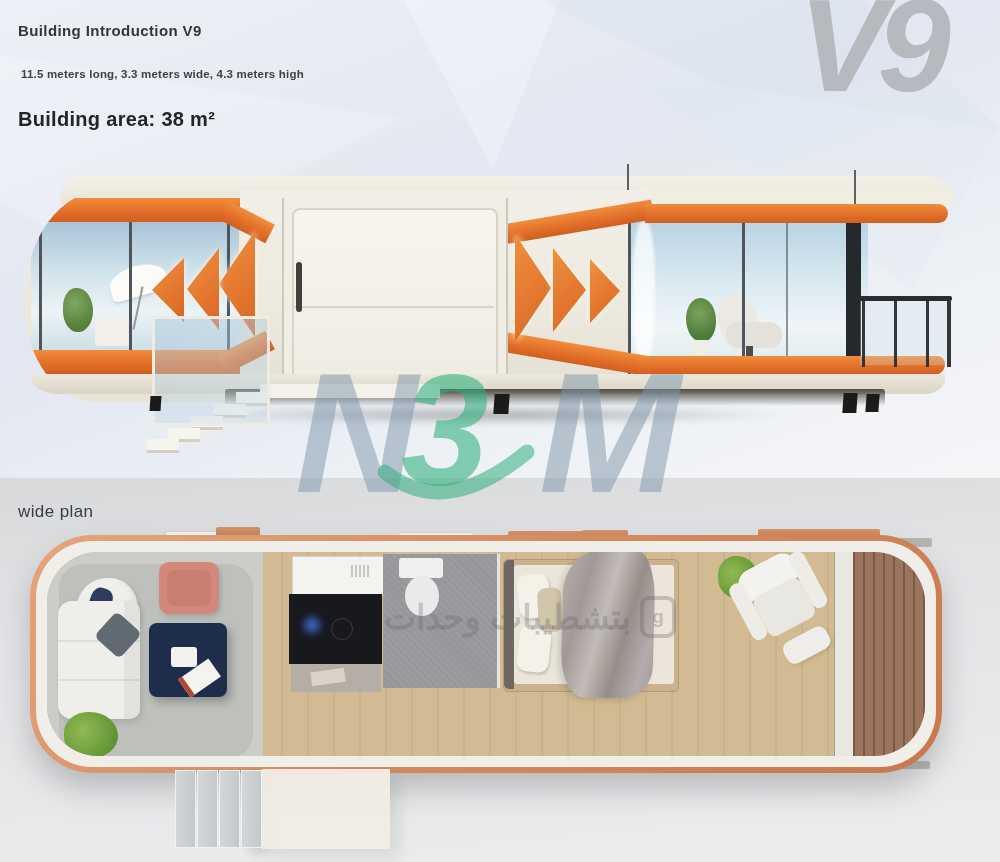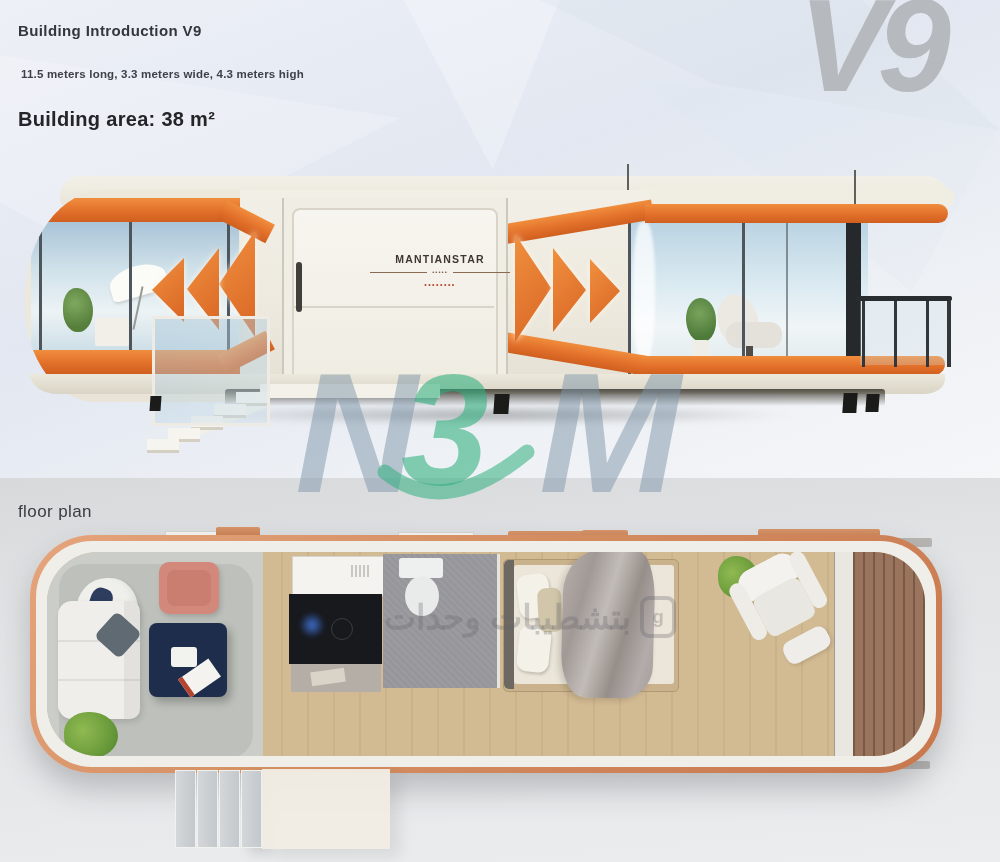--- a/index.html
+++ b/index.html
@@ -135,29 +135,20 @@
         <div class="tri right"></div>
       </div>
     <div class="abs chev" style="left:590px;top:259px;width:30px;height:64px;">
         <div class="tri right"></div>
       </div>
 
     <div class="abs" style="left:282px;top:198px;width:222px;height:190px;background:#f0ede4;border-left:2px solid rgba(110,105,92,.28);border-right:2px solid rgba(110,105,92,.28);"></div>
     <div class="abs" style="left:292px;top:208px;width:202px;height:172px;border:2px solid #d9d4c7;border-radius:8px;background:linear-gradient(180deg,#f7f5ef,#efece2);"></div>
     <div class="abs" style="left:294px;top:306px;width:200px;height:2px;background:#d9d4c7;"></div>
     <div class="abs" style="left:296px;top:262px;width:6px;height:50px;background:#403f3b;border-radius:3px;"></div>
-    <div class="abs" style="left:370px;top:253px;width:140px;text-align:center;">
-      <div style="font-size:10.5px;font-weight:700;letter-spacing:1.2px;color:#3f3730;">MANTIANSTAR</div>
-      <div style="display:flex;align-items:center;gap:5px;margin-top:4px;">
-        <span style="flex:1;border-top:1px solid #8a6a50;"></span>
-        <span style="font-size:6px;color:#7a5a42;letter-spacing:1px;">•••••</span>
-        <span style="flex:1;border-top:1px solid #8a6a50;"></span>
-      </div>
-      <div style="margin-top:6px;font-size:7px;color:#b5452e;letter-spacing:1.5px;">••••••••</div>
-    </div>
 
     <div class="abs" style="left:30px;top:374px;width:915px;height:20px;background:linear-gradient(180deg,#ece8db,#d9d4c5);border-radius:0 0 40px 56px/0 0 30px 40px;"></div>
     <div class="abs" style="left:225px;top:389px;width:660px;height:17px;background:linear-gradient(180deg,#504d45,rgba(80,77,69,0));border-radius:3px;filter:blur(.5px);"></div>
 
     <div class="abs" style="left:260px;top:384px;width:180px;height:14px;background:#f3f1ea;border-radius:2px;"></div>
     <div class="abs" style="left:150px;top:390px;width:118px;height:62px;background:#f1efe8;clip-path:polygon(0 100%,100% 0,100% 26%,10% 100%);"></div>
     <div class="abs tread" style="left:236px;top:392px;width:32px;height:11px;"></div>
     <div class="abs tread" style="left:214px;top:404px;width:32px;height:11px;"></div>
     <div class="abs tread" style="left:191px;top:416px;width:32px;height:11px;"></div>
     <div class="abs tread" style="left:168px;top:428px;width:32px;height:11px;"></div>
@@ -177,21 +168,21 @@
     <div class="abs" style="left:947px;top:301px;width:3.5px;height:66px;background:#34373a;"></div>
   </div>
 
   <svg class="abs n3m" width="424" height="205" viewBox="0 0 424 205">
     <text x="12" y="156" font-size="170" fill="rgba(125,150,170,.5)">N</text>
     <text x="118" y="148" font-size="158" fill="rgba(47,175,125,.58)">3</text>
     <text x="256" y="156" font-size="170" fill="rgba(125,150,170,.5)">M</text>
     <path d="M 102 136 Q 162 184 244 116" stroke="rgba(47,175,125,.55)" stroke-width="15" fill="none" stroke-linecap="round"></path>
   </svg>
 
-  <div class="abs fp-label">floor plan</div>
+  <div class="abs fp-label">wide plan</div>
 
   <div class="abs" style="inset:0;z-index:3;">
     <div class="abs whitebox" style="left:165px;top:531px;width:78px;height:22px;"></div>
     <div class="abs copper" style="left:216px;top:527px;width:44px;height:12px;"></div>
     <div class="abs whitebox" style="left:398px;top:532px;width:74px;height:22px;"></div>
     <div class="abs copper" style="left:508px;top:531px;width:104px;height:14px;"></div>
     <div class="abs copper" style="left:582px;top:530px;width:46px;height:12px;"></div>
     <div class="abs grayrail" style="left:620px;top:538px;width:312px;height:9px;"></div>
     <div class="abs copper" style="left:758px;top:529px;width:122px;height:11px;"></div>
     <div class="abs whitebox" style="left:283px;top:746px;width:92px;height:22px;"></div>

